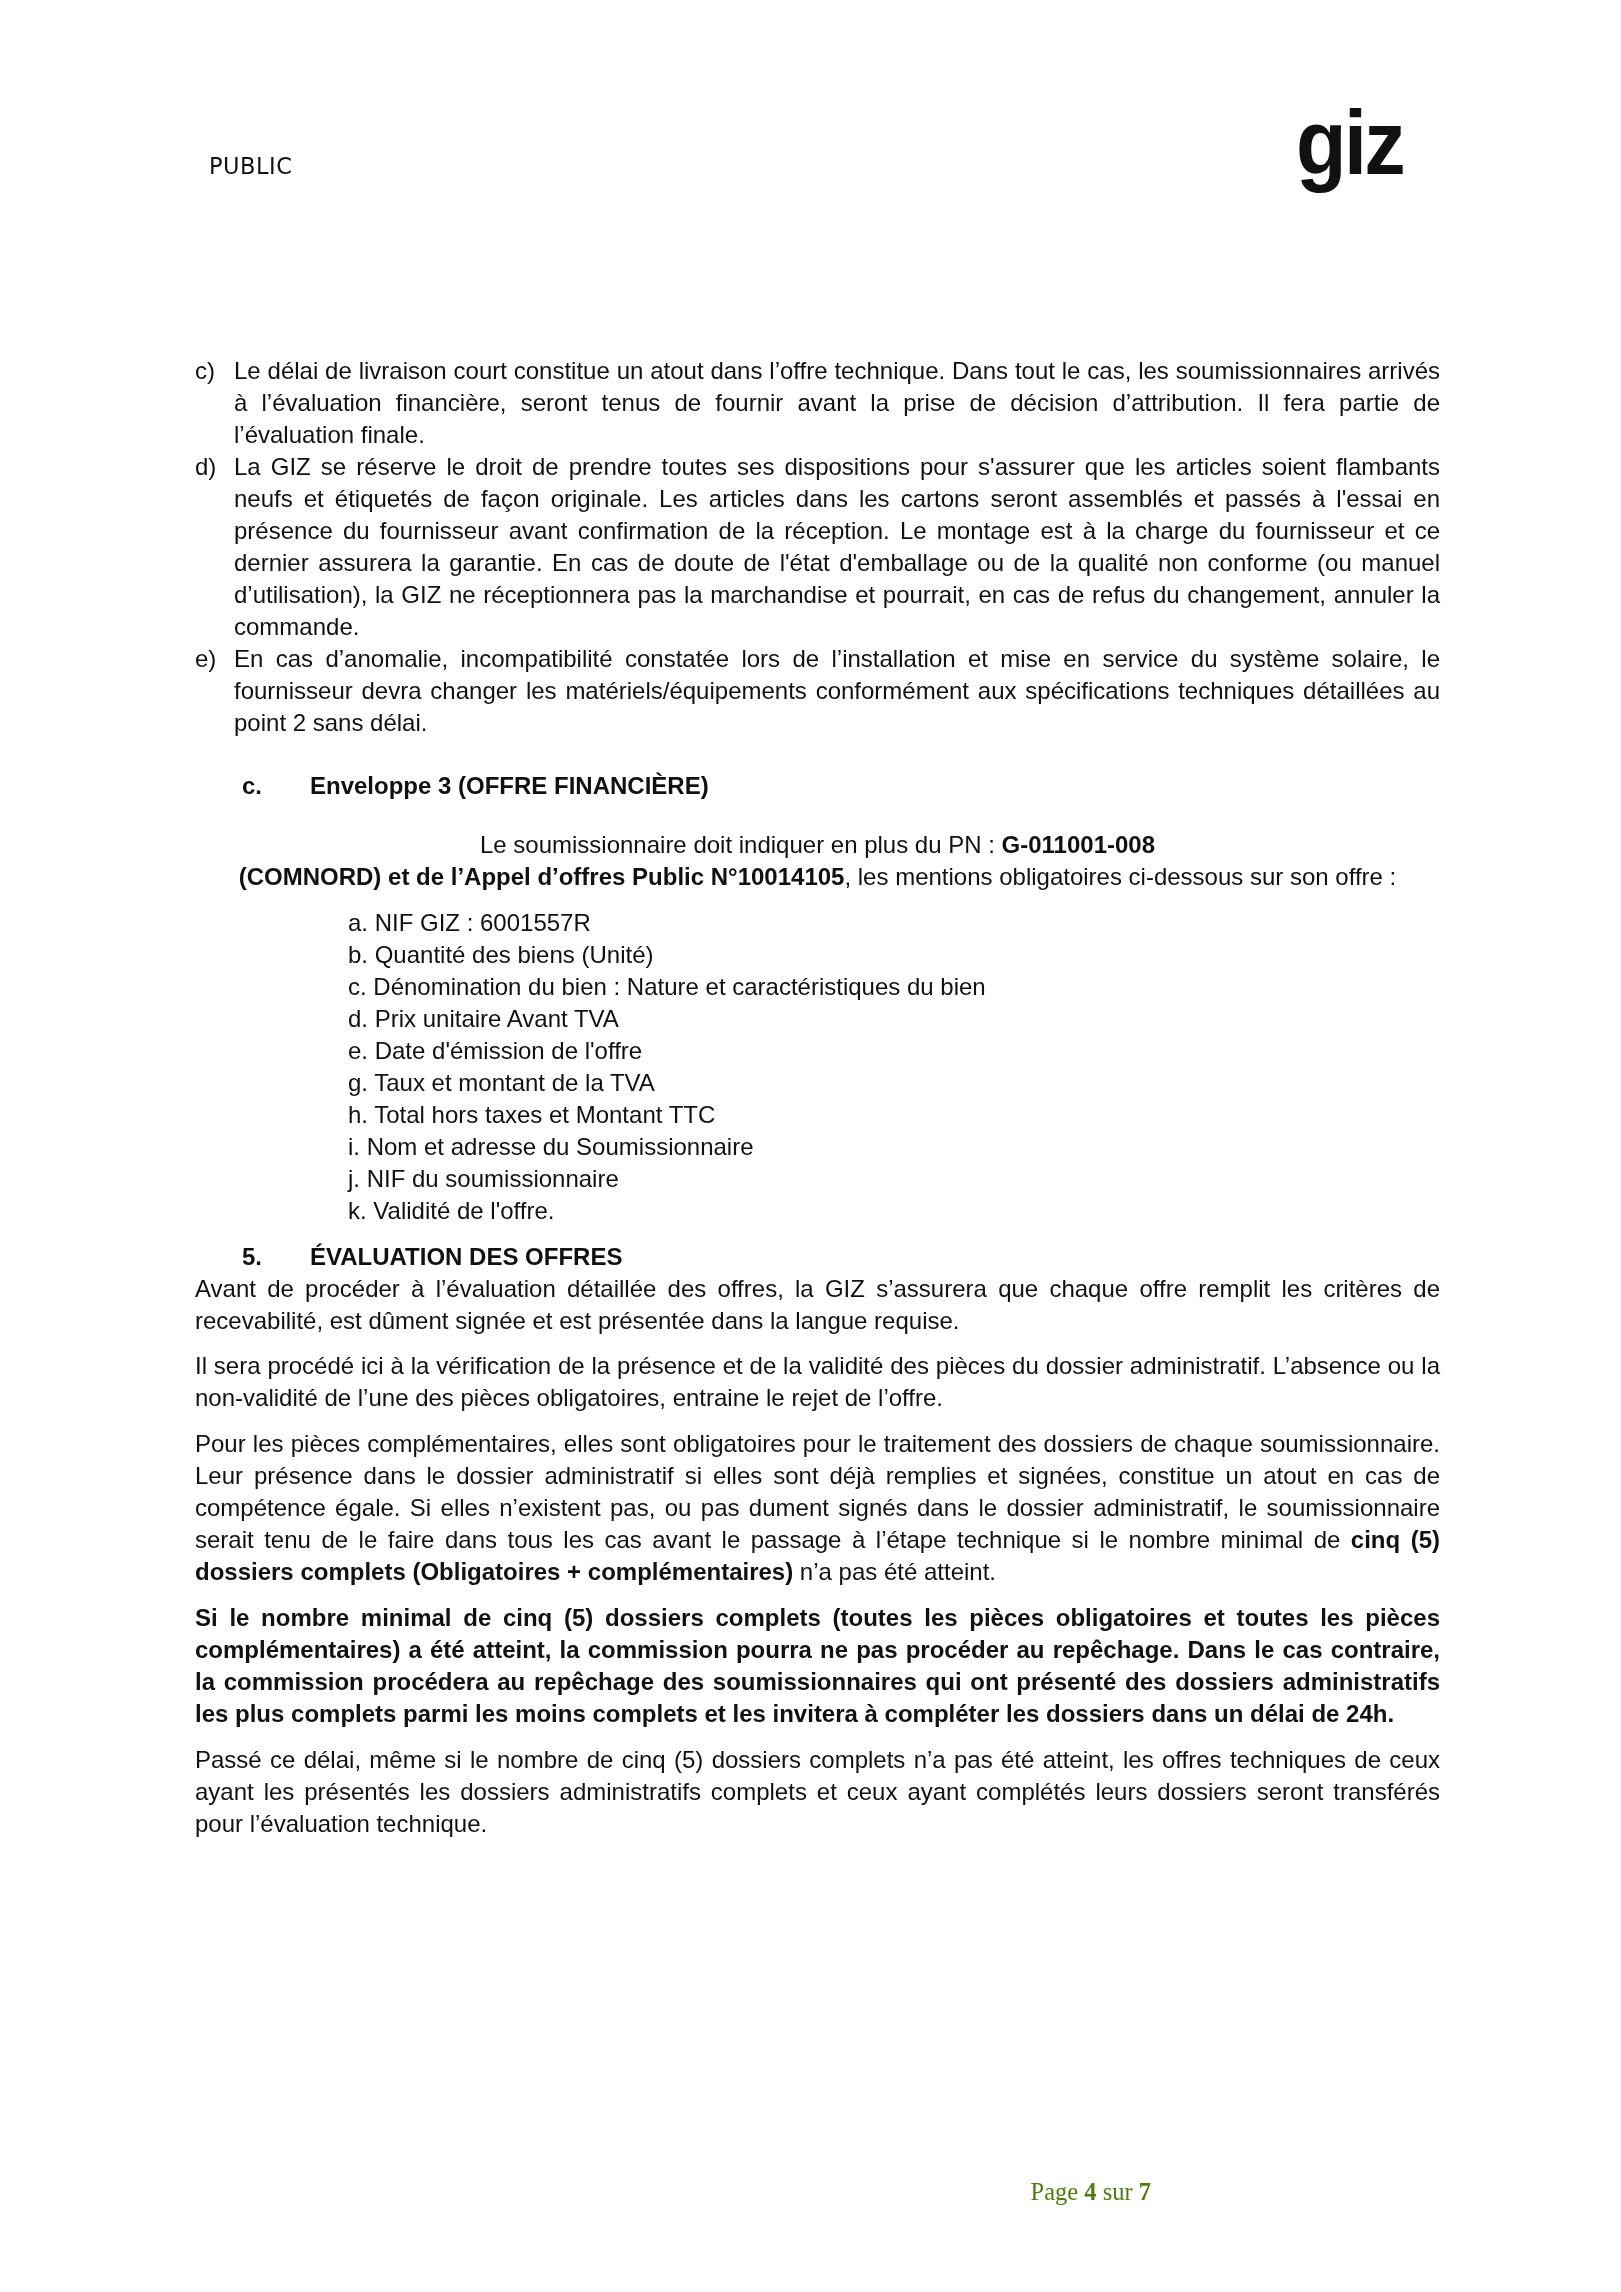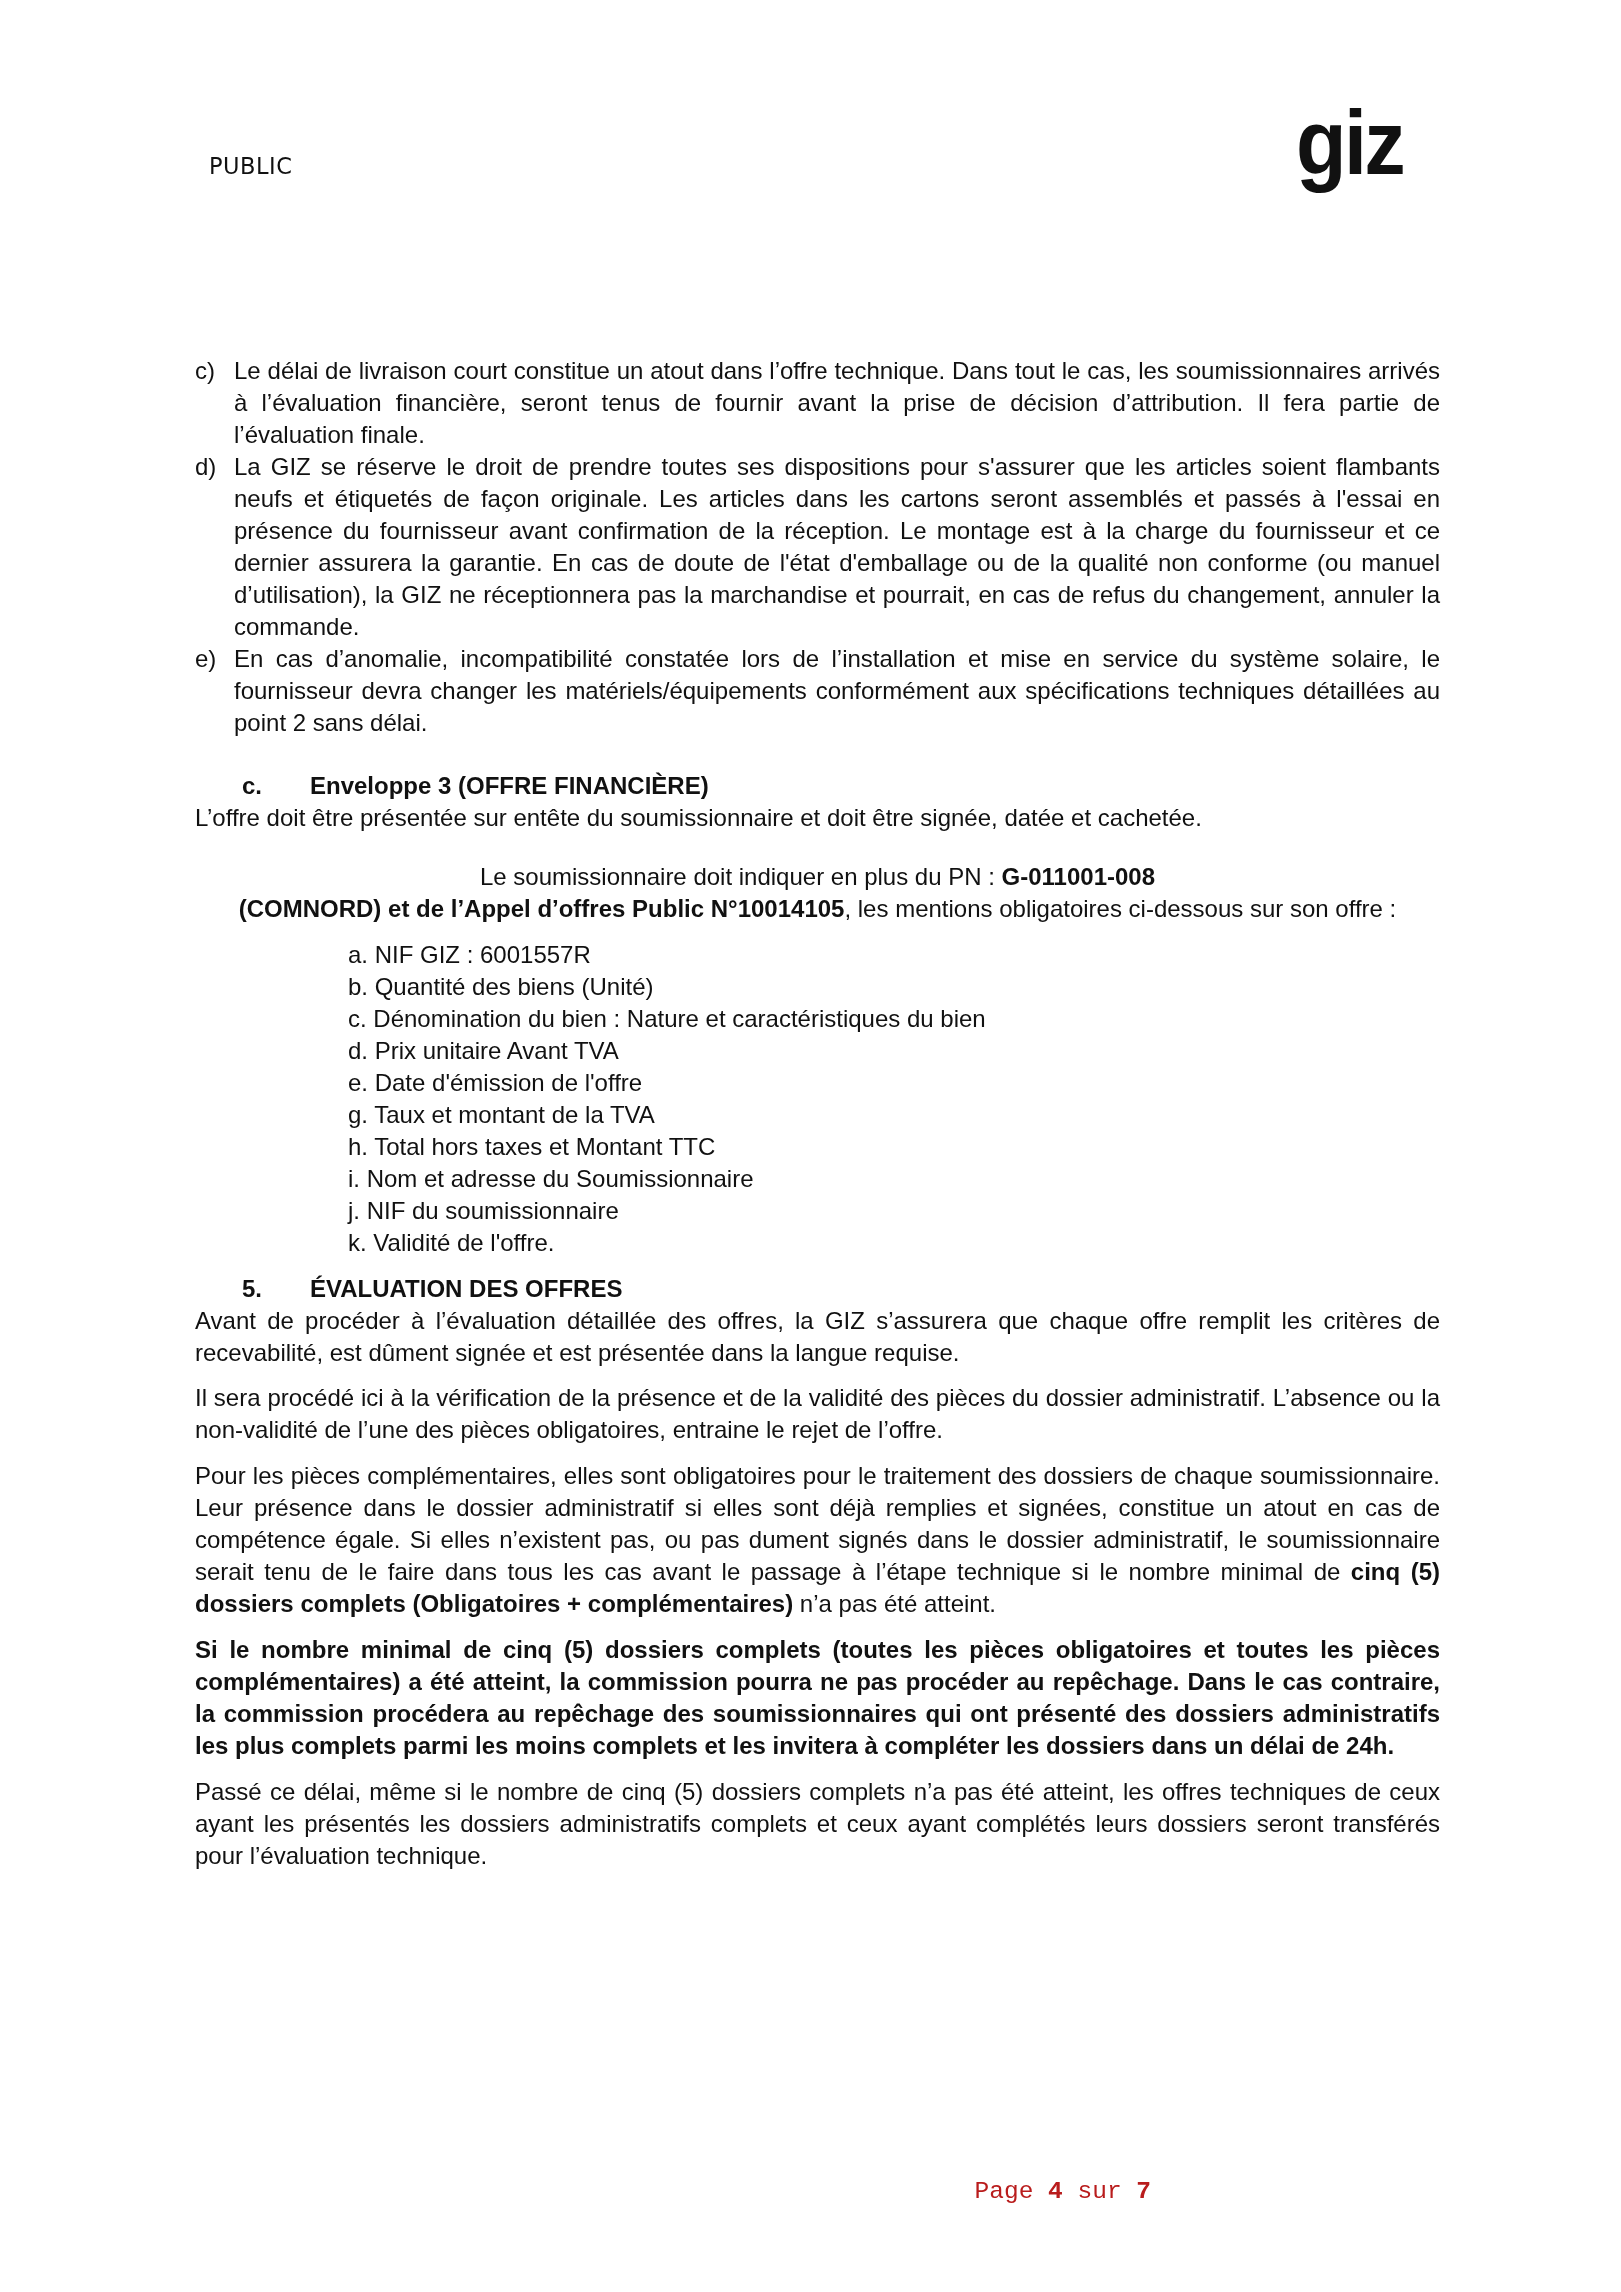--- a/index.html
+++ b/index.html
@@ -12,21 +12,21 @@
   .li { display: flex; }
   .li .mk { width: 39px; flex: 0 0 39px; }
   .li .tx { flex: 1; text-align: justify; }
   .gap { height: 13.7px; }
   .gap-lg { height: 31px; }
   .subhead { font-weight: bold; padding-left: 47px; }
   .subhead .n { display: inline-block; width: 68px; }
   .mentions { padding-left: 153px; margin: 13.7px 0 13.7px 0; }
   .mentions div { line-height: 32px; }
   b { font-weight: bold; }
-  .footer { position: absolute; right: 182px; top: 2178px; font-family: Liberation Mono, monospace; font-size: 24.5px; color: #b91c1c; }
+  .footer { position: absolute; right: 182px; top: 2178px; font-family: Liberation Serif, serif; font-size: 24.5px; color: #4d7c0f; }
 </style>
 </head>
 <body>
 
 <div class="page">
 
   <div class="classification">PUBLIC</div>
   <div class="logo">giz</div>
 
   <div class="body">
@@ -42,21 +42,20 @@
     <div class="li">
       <span class="mk">e)</span>
       <span class="tx">En cas d’anomalie, incompatibilité constatée lors de l’installation et mise en service du système solaire, le fournisseur devra changer les matériels/équipements conformément aux spécifications techniques détaillées au point 2 sans délai.</span>
     </div>
 
     <div class="gap-lg"></div>
 
     <div class="subhead">
       <span class="n">c.</span><span>Enveloppe 3 (OFFRE FINANCIÈRE)</span>
     </div>
-    <p>L’offre doit être présentée sur entête du soumissionnaire et doit être signée, datée et cachetée.</p>
     <div class="gap"></div>
     <div class="gap"></div>
     <p style="text-align:center"><span>Le soumissionnaire doit indiquer en plus du PN : </span><b>G-011001-008</b><br><b> (COMNORD) et de l’Appel d’offres Public N°10014105</b><span>, les mentions obligatoires ci-dessous sur son offre :</span></p>
 
     <div class="mentions">
       <div>a. NIF GIZ : 6001557R</div>
       <div>b. Quantité des biens (Unité)</div>
       <div>c. Dénomination du bien : Nature et caractéristiques du bien</div>
       <div>d. Prix unitaire Avant TVA</div>
       <div>e. Date d'émission de l'offre</div>

